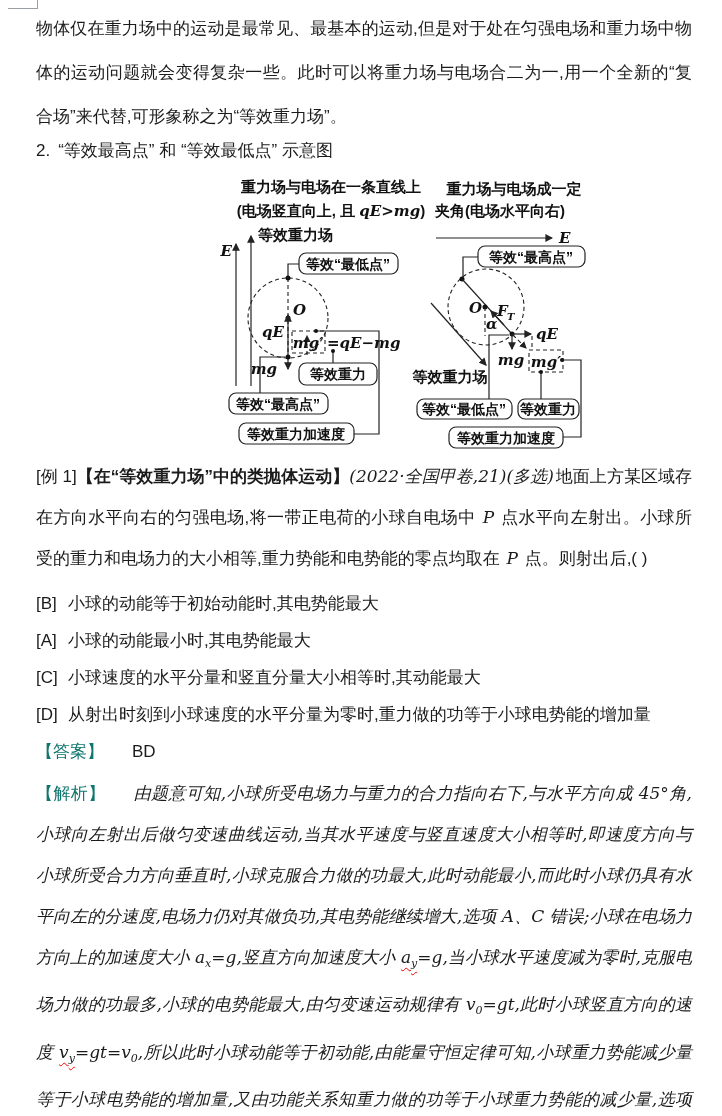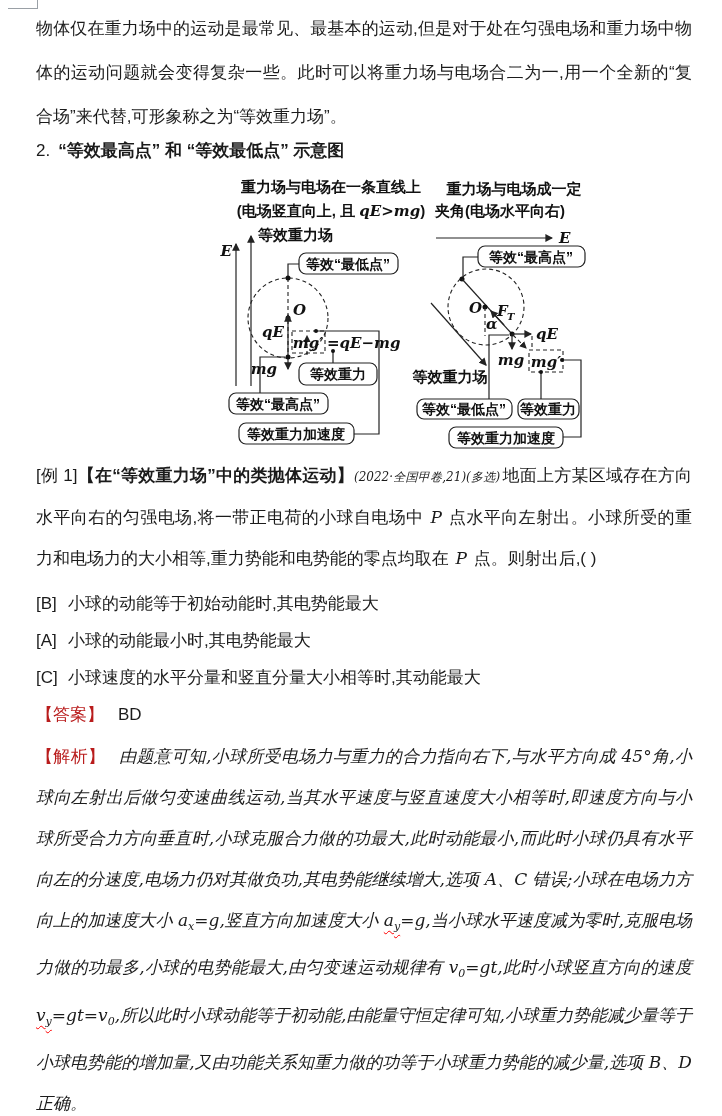--- a/index.html
+++ b/index.html
@@ -4,31 +4,31 @@
 <style>
   html,body{margin:0;padding:0;background:#fff;}
   body{width:722px;height:1116px;overflow:hidden;position:relative;
        font-family:"Liberation Sans",sans-serif;color:#1b1b1b;}
   .corner{position:absolute;left:8px;top:0;width:29px;height:8px;
           border-right:1px solid #9aa0a6;border-bottom:1px solid #9aa0a6;}
   .doc{padding:7px 30px 0 36px;}
   .p1{font-size:17px;line-height:44px;text-align:justify;margin:0;}
   .heading{font-size:17px;line-height:24px;margin:0;}
   .heading .hn{font-weight:normal;margin-right:8px;}
-  .heading .ht{font-weight:bold;}
+  .heading .ht{font-weight:normal;}
   svg.diag{display:block;margin-top:11px;}
   .ex{font-size:17px;line-height:40px;text-align:justify;margin:0;}
   .ex-tag{}
   .ex-title{font-weight:bold;margin-right:0;}
-  .ex-src{font-style:italic;font-family:"DejaVu Serif",serif;font-size:12px;margin-right:2px;}
+  .ex-src{font-style:italic;font-family:"DejaVu Serif",serif;font-size:17px;margin-right:2px;}
   ul.opts{list-style:none;margin:6px 0 0 0;padding:0;font-size:17px;}
   ul.opts li{line-height:37px;}
   .opt-label{display:inline-block;width:32px;}
   .ans{font-size:17px;line-height:37px;margin:0;}
-  .redlab{color:#b91c1c;margin-right:14px;}
+  .redlab{color:#0f766e;margin-right:28px;}
   .analysis{font-size:17px;line-height:40px;text-align:justify;margin:3px 0 0 0;}
   .hand{font-style:italic;font-family:"DejaVu Serif",serif;}
   .seg-var{font-style:italic;font-family:"DejaVu Serif",serif;padding:0 2px;}
   .it{font-style:italic;font-family:"DejaVu Serif",serif;}
   sub{font-size:11px;}
   .sq{text-decoration-line:underline;text-decoration-style:wavy;
       text-decoration-color:#ff0000;text-decoration-thickness:1px;text-underline-offset:4px;}
   
   .dt{font:bold 15px "Liberation Sans",sans-serif;fill:#111;}
   .bx{font:bold 14px "Liberation Sans",sans-serif;fill:#111;}
@@ -149,19 +149,20 @@
       <text class="bx" x="470" y="269" text-anchor="middle">等效重力加速度</text>
     </g>
   </svg>
 
   <p class="ex"><span class="ex-tag">[例 1]</span><span class="ex-title">【在“等效重力场”中的类抛体运动】</span><span class="ex-src">(2022·全国甲卷,21)(多选)</span><span><span class="seg-plain">地面上方某区域存在方向水平向右的匀强电场,将一带正电荷的小球自电场中 </span><span class="seg-var">P</span><span class="seg-plain"> 点水平向左射出。小球所受的重力和电场力的大小相等,重力势能和电势能的零点均取在 </span><span class="seg-var">P</span><span class="seg-plain"> 点。则射出后,(        )</span></span></p>
 
   <ul class="opts">
     <li><span class="opt-label">[B]</span><span>小球的动能等于初始动能时,其电势能最大</span></li>
     <li><span class="opt-label">[A]</span><span>小球的动能最小时,其电势能最大</span></li>
     <li><span class="opt-label">[C]</span><span>小球速度的水平分量和竖直分量大小相等时,其动能最大</span></li>
+    <li><span class="opt-label">[D]</span><span>从射出时刻到小球速度的水平分量为零时,重力做的功等于小球电势能的增加量</span></li>
   </ul>
 
   <p class="ans"><span class="redlab">【答案】</span><span>BD</span></p>
 
   <p class="analysis"><span class="redlab">【解析】</span><span class="hand"><span class="seg-plain">由题意可知,小球所受电场力与重力的合力指向右下,与水平方向成 45°角,小球向左射出后做匀变速曲线运动,当其水平速度与竖直速度大小相等时,即速度方向与小球所受合力方向垂直时,小球克服合力做的功最大,此时动能最小,而此时小球仍具有水平向左的分速度,电场力仍对其做负功,其电势能继续增大,选项 A、C 错误;小球在电场力方向上的加速度大小 </span><span><span class="it">a</span><sub class="it">x</sub><span>=</span><span class="it">g</span></span><span class="seg-plain">,竖直方向加速度大小 </span><span><span class="it sq">a</span><sub class="it sq">y</sub><span>=</span><span class="it">g</span></span><span class="seg-plain">,当小球水平速度减为零时,克服电场力做的功最多,小球的电势能最大,由匀变速运动规律有 </span><span><span class="it">v</span><sub>0</sub><span>=</span><span class="it">gt</span></span><span class="seg-plain">,此时小球竖直方向的速度 </span><span><span class="it sq">v</span><sub class="it sq">y</sub><span>=</span><span class="it">gt</span><span>=</span><span class="it">v</span><sub>0</sub></span><span class="seg-plain">,所以此时小球动能等于初动能,由能量守恒定律可知,小球重力势能减少量等于小球电势能的增加量,又由功能关系知重力做的功等于小球重力势能的减少量,选项 B、D 正确。</span></span></p>
 
 </div>
 
 </body></html>

